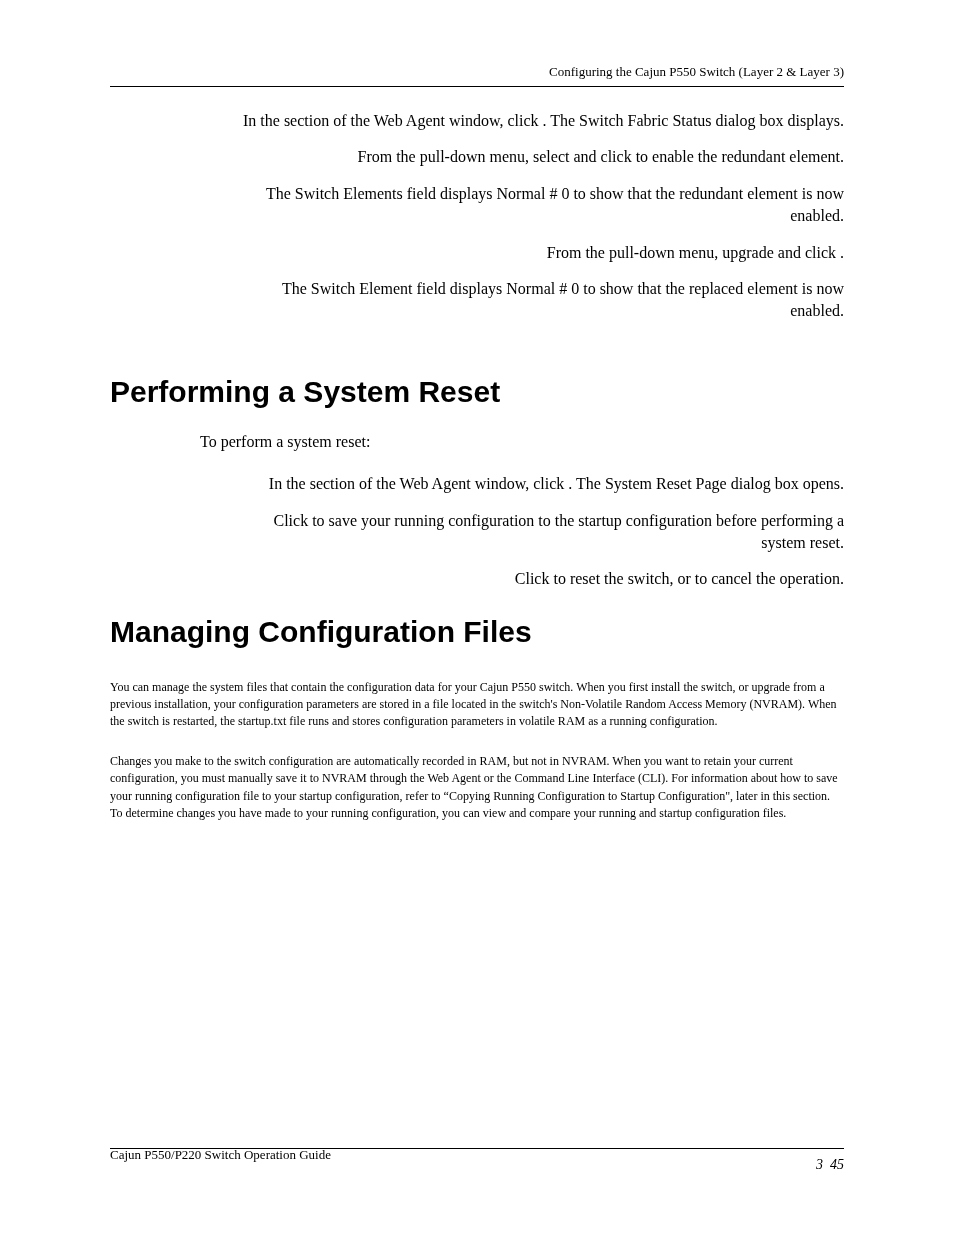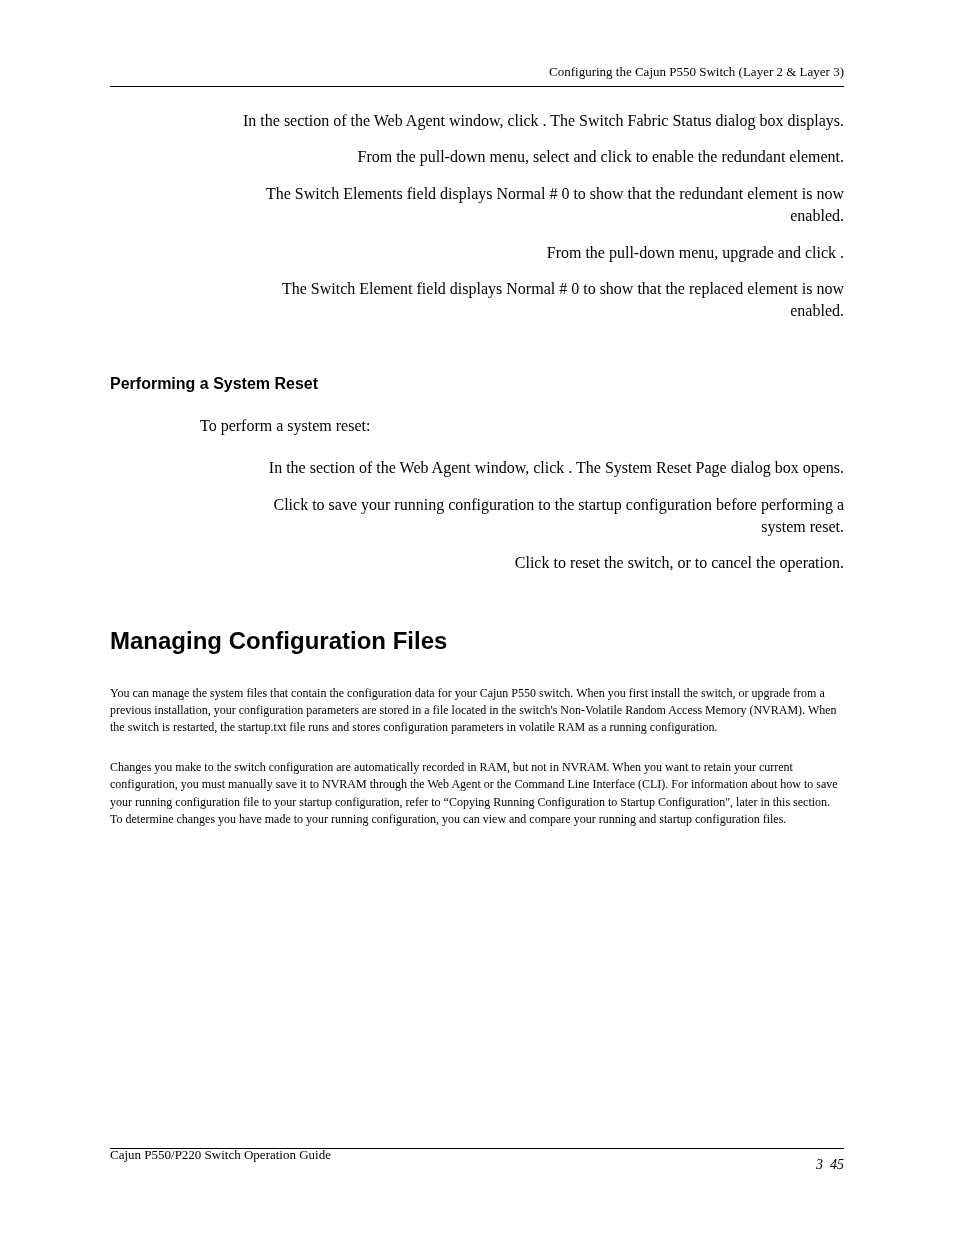--- a/index.html
+++ b/index.html
@@ -33,29 +33,29 @@
     .step-block {
       margin-left: 130px;
       margin-bottom: 14px;
       font-size: 16px;
       line-height: 1.4;
       text-align: right;
     }
     .h3 {
       font-family: Verdana, Geneva, sans-serif;
       font-weight: bold;
-      font-size: 16px;
+      font-size: 30px;
       margin-top: 52px;
       margin-bottom: 22px;
     }
     .h2 {
       font-family: Verdana, Geneva, sans-serif;
       font-weight: bold;
-      font-size: 24px;
-      margin-top: 52px;
+      font-size: 30px;
+      margin-top: 24px;
       margin-bottom: 30px;
     }
     .intro {
       margin-left: 90px;
       font-size: 16px;
       line-height: 1.4;
       margin-bottom: 20px;
     }
     .body-para {
       font-size: 12px;

